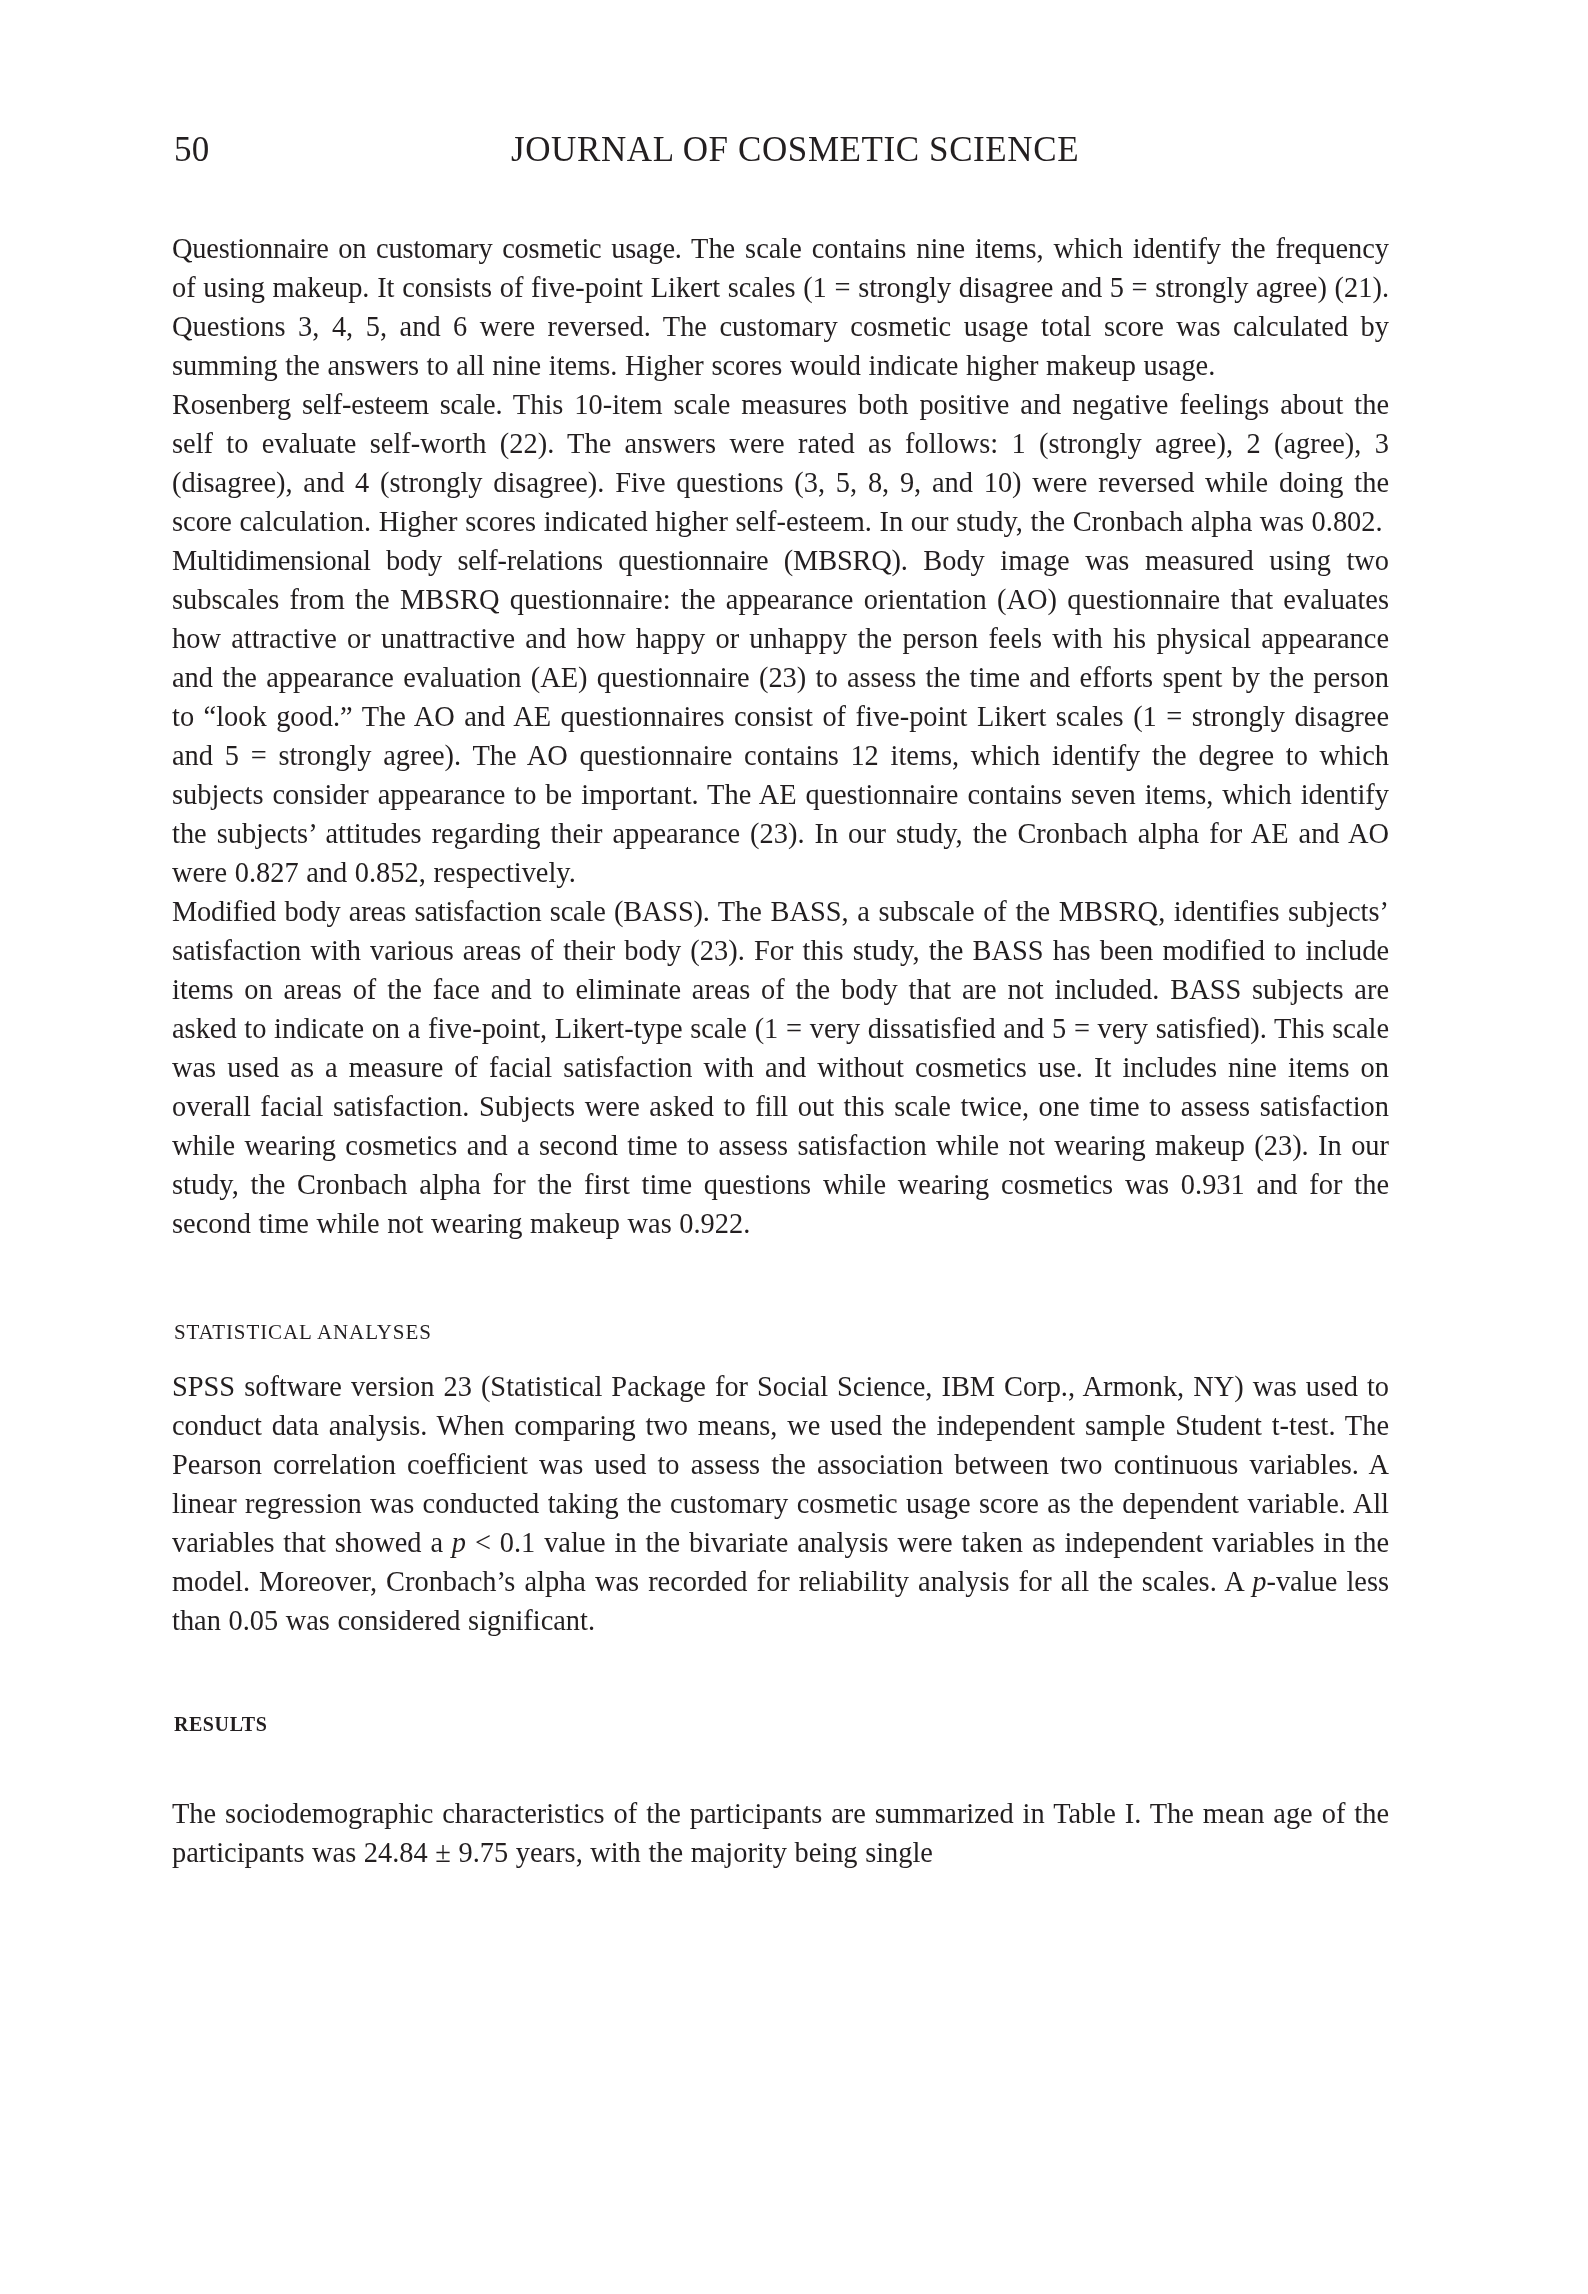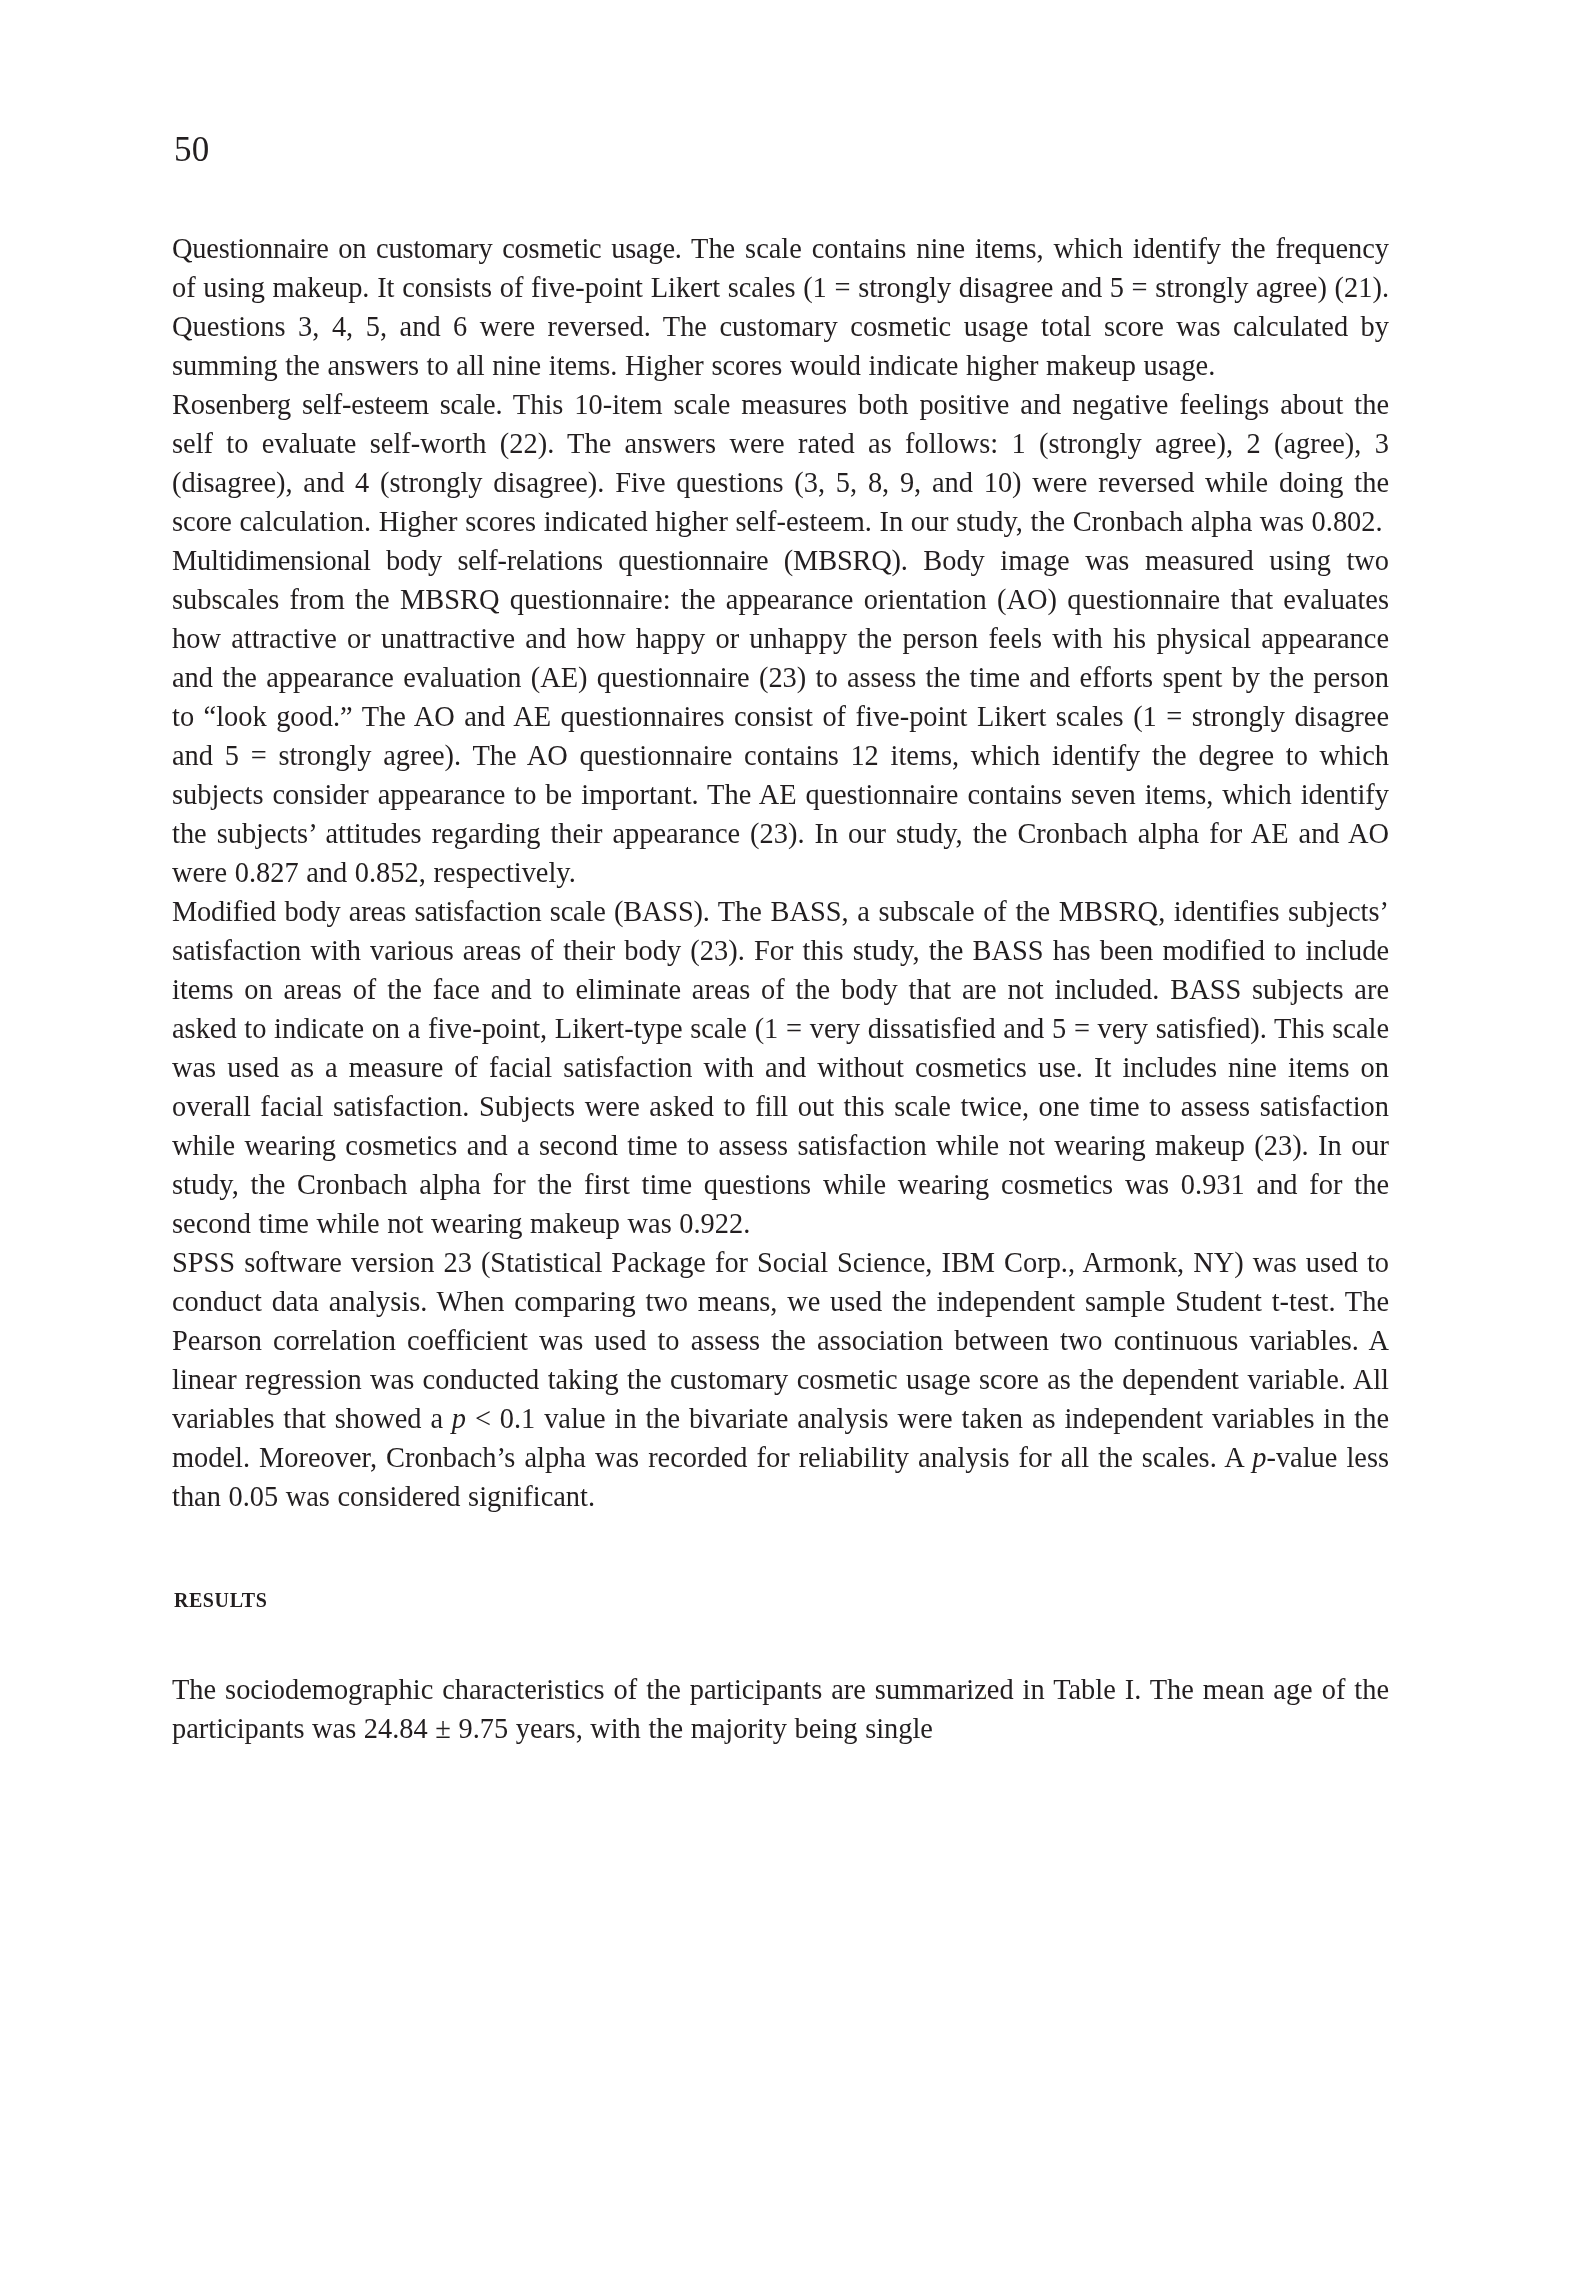--- a/index.html
+++ b/index.html
@@ -78,32 +78,34 @@
     .section-major + p.para { margin-top: 54px; }
     i.pvar { font-style: italic; }
   </style>
 </head>
 <body>
 
 <div class="page">
 
   <div class="running-head">
     <span class="page-number">50</span>
+    <span class="journal-title">JOURNAL OF COSMETIC SCIENCE</span>
   </div>
 
   <div class="content">
 
     <p class="para"><span class="lead">Questionnaire on customary cosmetic usage.</span><span> The scale contains nine items, which identify the frequency of using makeup. It consists of five-point Likert scales (1 = strongly disagree and 5 = strongly agree) (21). Questions 3, 4, 5, and 6 were reversed. The customary cosmetic usage total score was calculated by summing the answers to all nine items. Higher scores would indicate higher makeup usage.</span></p>
 
     <p class="para"><span class="lead">Rosenberg self-esteem scale.</span><span> This 10-item scale measures both positive and negative feelings about the self to evaluate self-worth (22). The answers were rated as follows: 1 (strongly agree), 2 (agree), 3 (disagree), and 4 (strongly disagree). Five questions (3, 5, 8, 9, and 10) were reversed while doing the score calculation. Higher scores indicated higher self-esteem. In our study, the Cronbach alpha was 0.802.</span></p>
 
     <p class="para"><span class="lead">Multidimensional body self-relations questionnaire (MBSRQ).</span><span> Body image was measured using two subscales from the MBSRQ questionnaire: the appearance orientation (AO) questionnaire that evaluates how attractive or unattractive and how happy or unhappy the person feels with his physical appearance and the appearance evaluation (AE) questionnaire (23) to assess the time and efforts spent by the person to “look good.” The AO and AE questionnaires consist of five-point Likert scales (1 = strongly disagree and 5 = strongly agree). The AO questionnaire contains 12 items, which identify the degree to which subjects consider appearance to be important. The AE questionnaire contains seven items, which identify the subjects’ attitudes regarding their appearance (23). In our study, the Cronbach alpha for AE and AO were 0.827 and 0.852, respectively.</span></p>
 
     <p class="para"><span class="lead">Modified body areas satisfaction scale (BASS).</span><span> The BASS, a subscale of the MBSRQ, identifies subjects’ satisfaction with various areas of their body (23). For this study, the BASS has been modified to include items on areas of the face and to eliminate areas of the body that are not included. BASS subjects are asked to indicate on a five-point, Likert-type scale (1 = very dissatisfied and 5 = very satisfied). This scale was used as a measure of facial satisfaction with and without cosmetics use. It includes nine items on overall facial satisfaction. Subjects were asked to fill out this scale twice, one time to assess satisfaction while wearing cosmetics and a second time to assess satisfaction while not wearing makeup (23). In our study, the Cronbach alpha for the first time questions while wearing cosmetics was 0.931 and for the second time while not wearing makeup was 0.922.</span></p>
 
+    <div class="section-minor">STATISTICAL ANALYSES</div>
 
     <p class="para"><span>SPSS software version 23 (Statistical Package for Social Science, IBM Corp., Armonk, NY) was used to conduct data analysis. When comparing two means, we used the independent sample Student t-test. The Pearson correlation coefficient was used to assess the association between two continuous variables. A linear regression was conducted taking the customary cosmetic usage score as the dependent variable. All variables that showed a </span><i class="pvar">p</i><span> &lt; 0.1 value in the bivariate analysis were taken as independent variables in the model. Moreover, Cronbach’s alpha was recorded for reliability analysis for all the scales. A </span><i class="pvar">p</i><span>-value less than 0.05 was considered significant.</span></p>
 
     <div class="section-major">RESULTS</div>
 
     <p class="para"><span>The sociodemographic characteristics of the participants are summarized in Table I. The mean age of the participants was 24.84 ± 9.75 years, with the majority being single</span></p>
 
   </div>
 </div>
 

